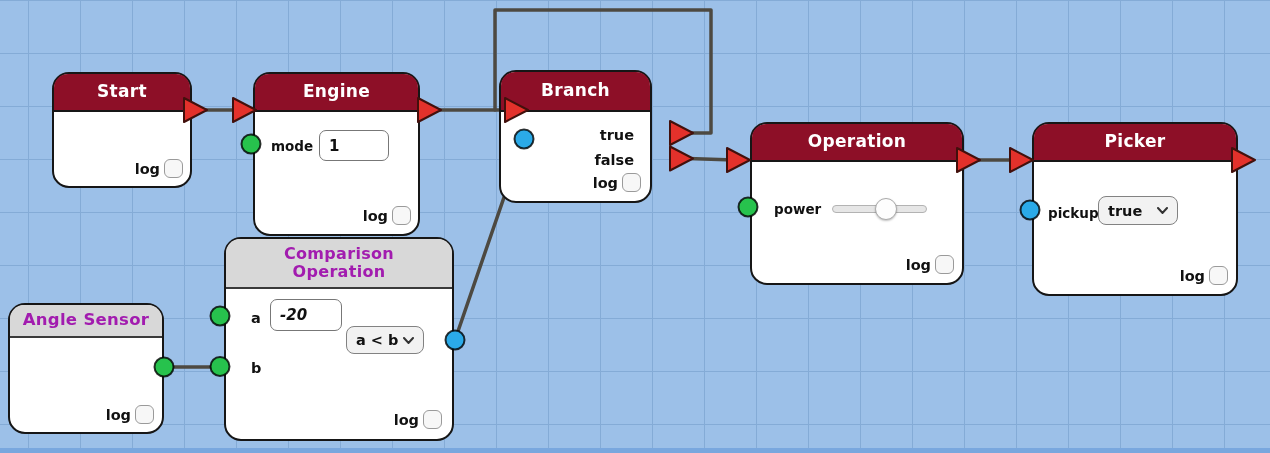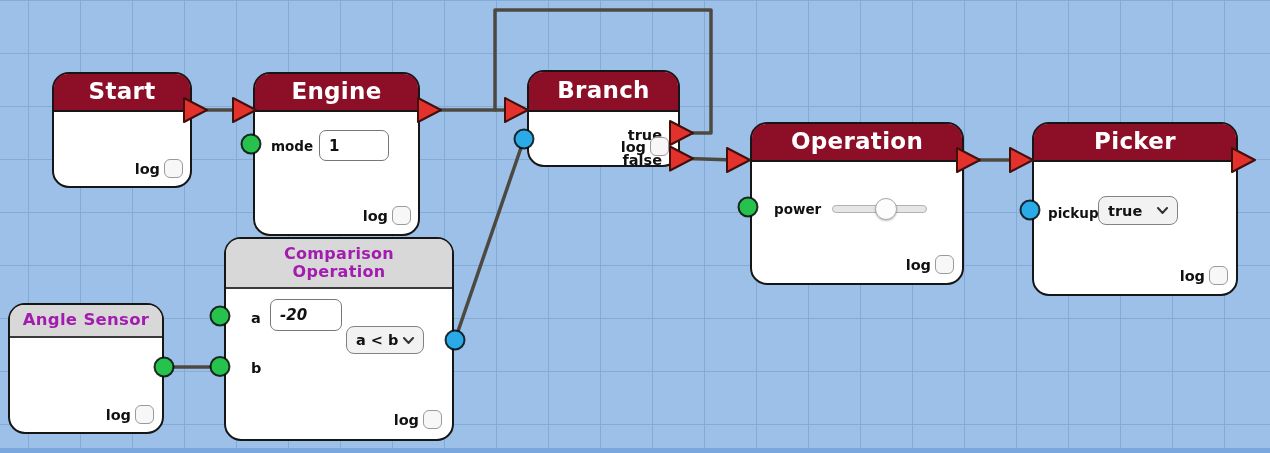--- a/index.html
+++ b/index.html
@@ -20,21 +20,21 @@
   .node {
     position:absolute; background:#ffffff; border:2.5px solid #161616;
     border-radius:17px; box-sizing:border-box;
   }
   .node-header {
     position:absolute; left:0; top:0; width:100%; box-sizing:border-box;
     border-bottom:2.5px solid #161616; border-radius:14px 14px 0 0;
     display:flex; align-items:center; justify-content:center;
     font-weight:bold; letter-spacing:.3px; text-align:center; line-height:1.12;
   }
-  .hdr-red  { background:#8D0F27; color:#ffffff; font-size:23px; }
+  .hdr-red  { background:#8D0F27; color:#ffffff; font-size:17px; }
   .hdr-gray { background:#D8D8D8; color:#a21caf; font-size:16px; border-bottom-color:#3a3a3a; }
   .lbl { position:absolute; font-weight:bold; font-size:13.5px; color:#111; white-space:nowrap; }
   .log-row { position:absolute; display:flex; align-items:center; gap:4px; }
   .log-row .lbl-inline { font-weight:bold; font-size:14.5px; color:#111; }
   .checkbox {
     width:19px; height:19px; background:#f7f7f7; border:1.5px solid #9a9a9a;
     border-radius:6px; box-sizing:border-box; display:inline-block;
   }
   .textfield {
     position:absolute; box-sizing:border-box; background:#fff;
@@ -96,21 +96,21 @@
         <span>Engine</span>
       </div>
       <span class="lbl" style="left:16px; top:64px;">mode</span>
       <input class="textfield" style="left: 64px; top: 56px; width: 70px; height: 31px;" value="1">
       <div class="log-row" style="right:7px; bottom:9px;">
         <span class="lbl-inline">log</span>
         <span class="checkbox"></span>
       </div>
     </div>
 
-    <div class="node" style="left:527px; top:70px; width:153px; height:97px;">
+    <div class="node" style="left:499px; top:70px; width:153px; height:133px;">
       <div class="node-header hdr-red" style="height:40px;">
         <span>Branch</span>
       </div>
       <span class="lbl" style="right:16px; top:55px; font-size:14.5px;">true</span>
       <span class="lbl" style="right:16px; top:80px; font-size:14.5px;">false</span>
       <div class="log-row" style="right:9px; bottom:9px;">
         <span class="lbl-inline">log</span>
         <span class="checkbox"></span>
       </div>
     </div>

